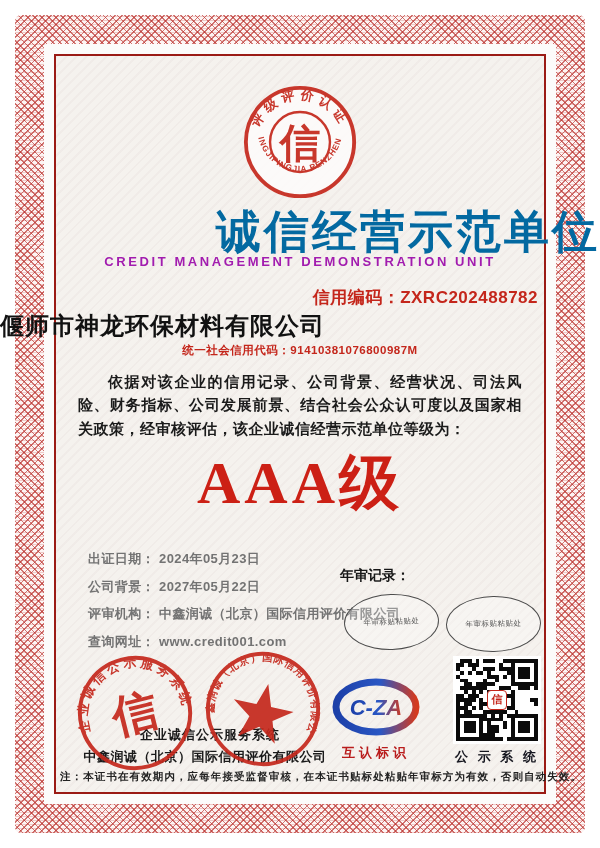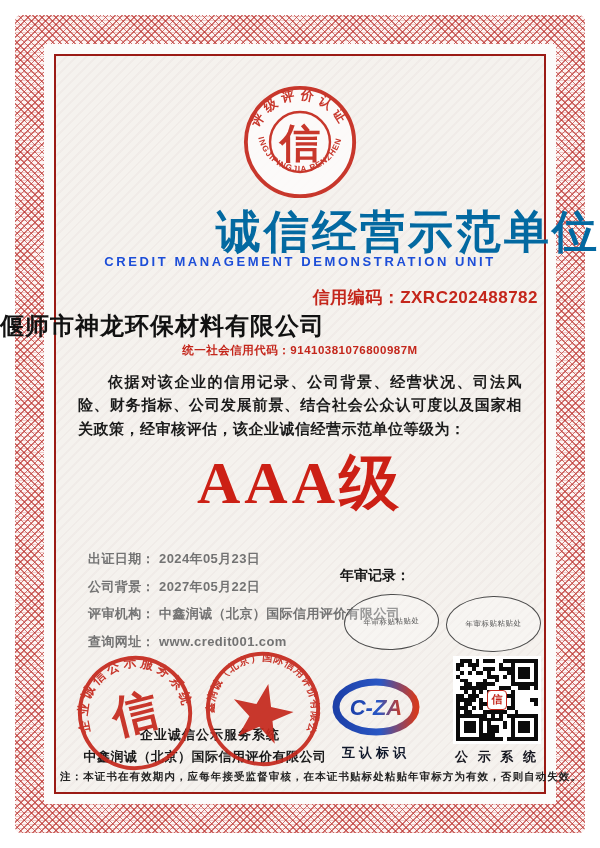--- a/index.html
+++ b/index.html
@@ -25,21 +25,21 @@
   }
   .abs{position:absolute;}
 
   .title{
     left:0;right:0;top:202px;text-align:right;
     font-size:45px;font-weight:900;letter-spacing:3px;color:#0369a1;
     font-family:"Liberation Sans","DejaVu Sans",sans-serif;
   }
   .subtitle{
     left:0;right:0;top:254px;text-align:center;
-    font-size:13px;font-weight:700;letter-spacing:2.6px;color:#1d4ed8;
+    font-size:13px;font-weight:700;letter-spacing:2.6px;color:#a21caf;
   }
   .credit-line{
     right:62px;top:286px;font-size:17px;font-weight:700;color:#c4261b;letter-spacing:.5px;
   }
   .company{
     left:0;right:0;top:310px;
     font-size:24px;font-weight:900;color:#111;letter-spacing:1px;
   }
   .social-credit{
     left:0;right:0;top:343px;text-align:center;
@@ -63,21 +63,21 @@
     width:93px;height:54px;border:1.6px solid #4c4c4c;border-radius:50%;
     display:flex;align-items:center;justify-content:center;
     color:#555;font-size:7.5px;letter-spacing:.5px;background:rgba(255,255,255,.25);
   }
   .oval1{left:344px;top:594px;transform:rotate(-2deg);}
   .oval2{left:446px;top:596px;transform:rotate(-1deg);}
 
   .footer-line1{left:105px;top:726px;width:210px;text-align:center;font-size:13px;font-weight:800;color:#1a1a1a;letter-spacing:1px;}
   .footer-line2{left:60px;top:748px;width:290px;text-align:center;font-size:13px;font-weight:800;color:#1a1a1a;letter-spacing:.5px;}
   .cza-wrap{left:332px;top:678px;width:88px;text-align:center;}
-  .cza-label{margin-top:4px;font-size:13px;font-weight:800;color:#0f172a;letter-spacing:4px;}
+  .cza-label{margin-top:4px;font-size:13px;font-weight:800;color:#b91c1c;letter-spacing:4px;}
   .qr-wrap{left:452px;top:656px;width:90px;text-align:center;}
   .qr{
     position:relative;width:88px;height:88px;margin:0 auto;background:#fff;
     display:grid;grid-template-columns:repeat(21,1fr);grid-template-rows:repeat(21,1fr);
     padding:3px;box-sizing:border-box;
   }
   .qr-cell{background:transparent;}
   .qr-cell.on{background:#0b0b0b;}
   .qr-center{
     position:absolute;left:50%;top:50%;transform:translate(-50%,-50%);

